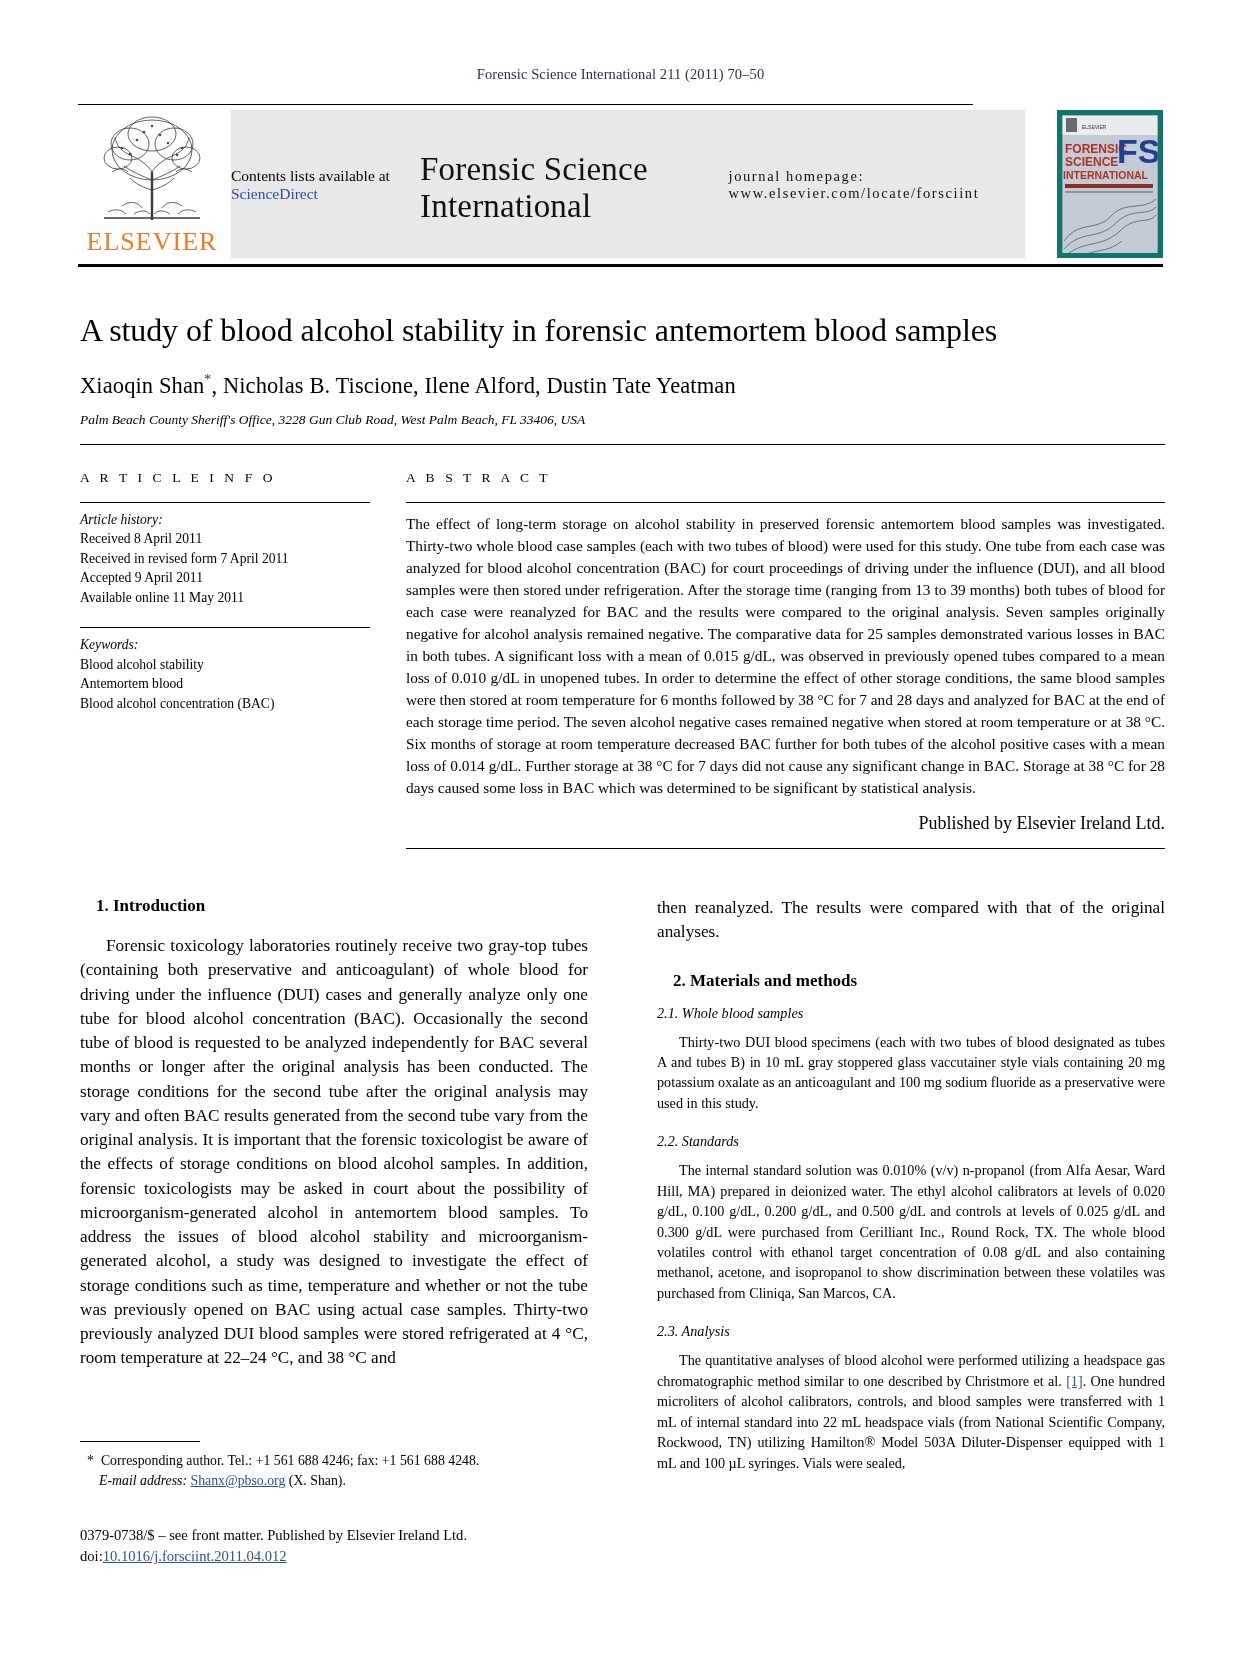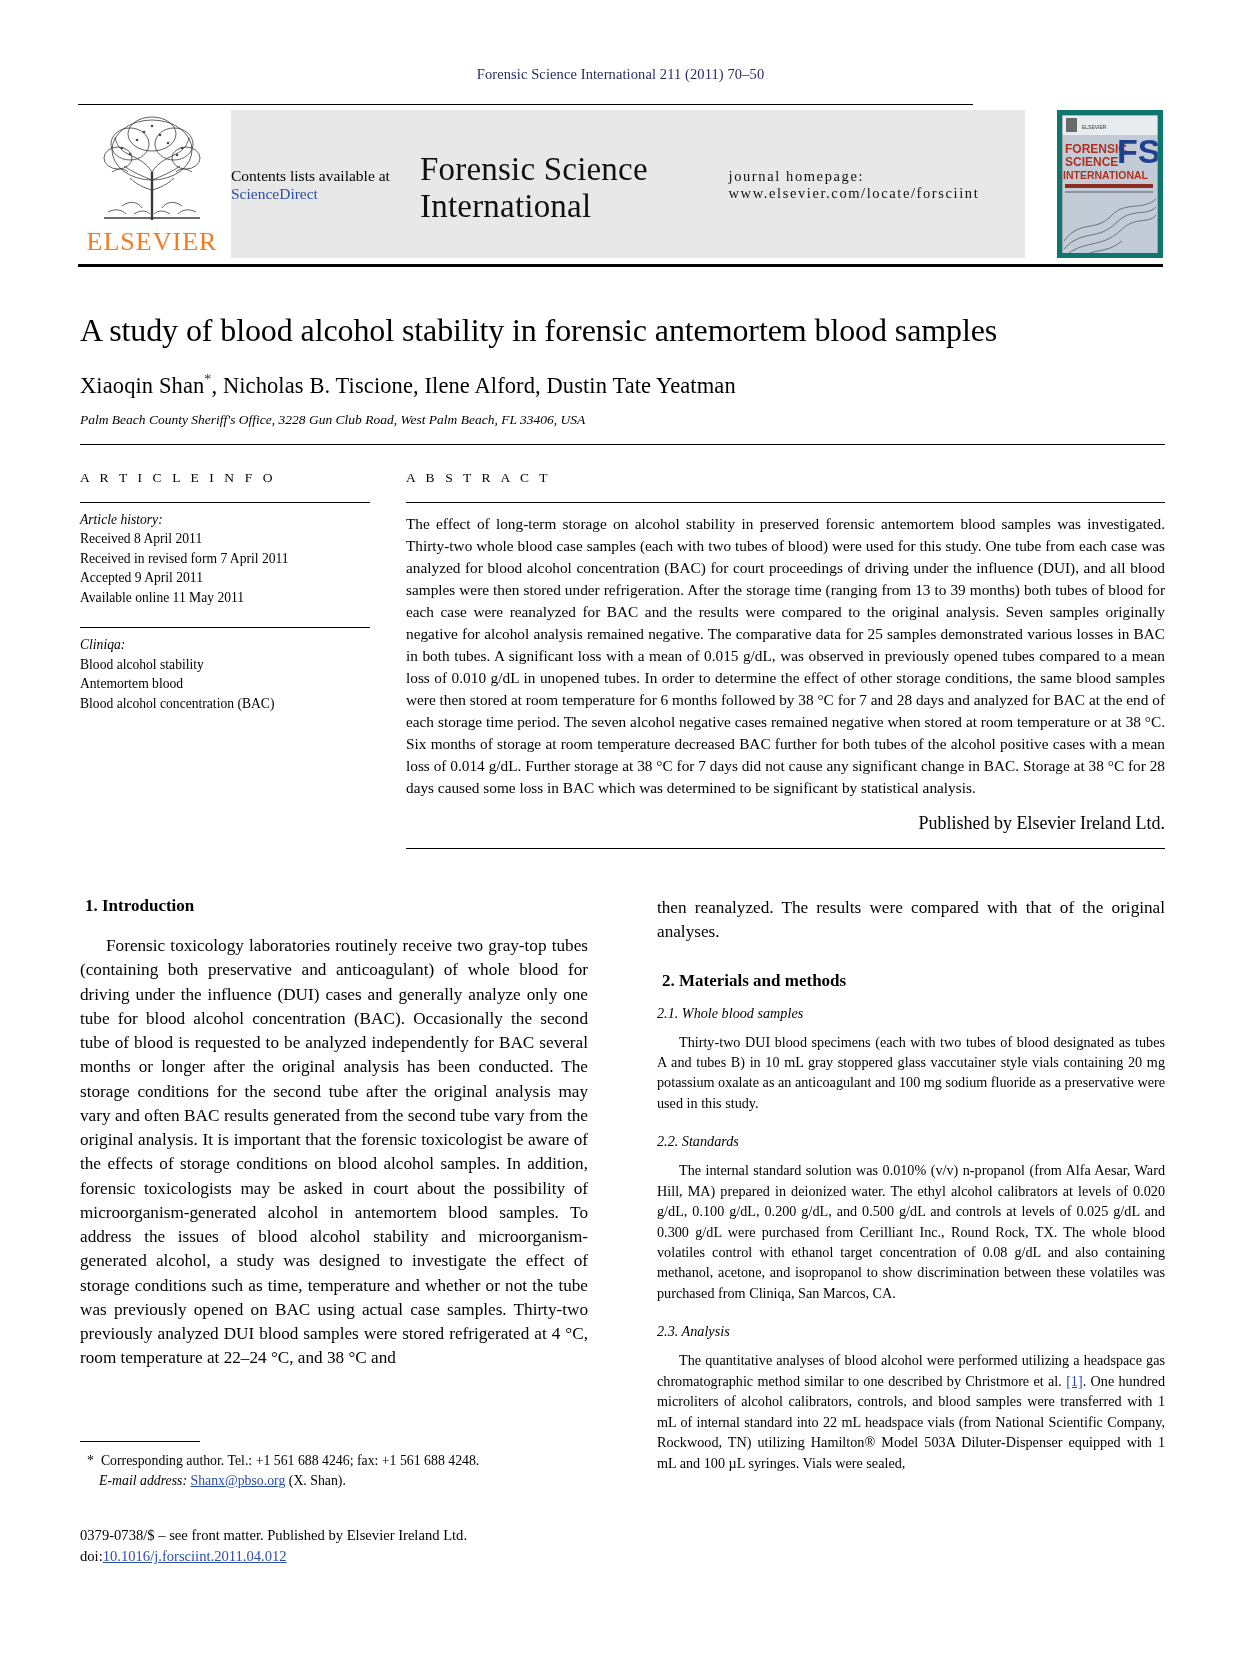--- a/index.html
+++ b/index.html
@@ -200,21 +200,21 @@
     display: flex;
     flex-direction: row;
   }
   .bcol { width: 508px; flex: 0 0 508px; }
   .bcol.right { margin-left: 69px; }
 
   h2.num-head {
     font-size: 17px;
     font-weight: bold;
     font-family: "Liberation Serif", serif;
-    margin: 0 0 18px 5px;
+    margin: 0 0 18px 16px;
   }
   h2.num-head.tight { margin-bottom: 14px; }
   h3.sub-head {
     font-size: 14.2px;
     font-weight: 400;
     font-style: italic;
     font-family: "Liberation Serif", serif;
     margin: 20px 0 10px 0;
   }
   p.body-p {
@@ -368,21 +368,21 @@
       <div class="info-body">
         <div class="ital">Article history:</div>
         <div>Received 8 April 2011</div>
         <div>Received in revised form 7 April 2011</div>
         <div>Accepted 9 April 2011</div>
         <div>Available online 11 May 2011</div>
       </div>
       <div class="info-gap"></div>
       <div class="thin-rule"></div>
       <div class="info-body">
-        <div class="ital">Cliniqa:</div>
+        <div class="ital">Keywords:</div>
         <div>Blood alcohol stability</div>
         <div>Antemortem blood</div>
         <div>Blood alcohol concentration (BAC)</div>
       </div>
     </div>
 
     <div class="col-abstract">
       <div class="sec-head">A B S T R A C T</div>
       <div class="thin-rule"></div>
       <div class="abstract-text">The effect of long-term storage on alcohol stability in preserved forensic antemortem blood samples was investigated. Thirty-two whole blood case samples (each with two tubes of blood) were used for this study. One tube from each case was analyzed for blood alcohol concentration (BAC) for court proceedings of driving under the influence (DUI), and all blood samples were then stored under refrigeration. After the storage time (ranging from 13 to 39 months) both tubes of blood for each case were reanalyzed for BAC and the results were compared to the original analysis. Seven samples originally negative for alcohol analysis remained negative. The comparative data for 25 samples demonstrated various losses in BAC in both tubes. A significant loss with a mean of 0.015 g/dL, was observed in previously opened tubes compared to a mean loss of 0.010 g/dL in unopened tubes. In order to determine the effect of other storage conditions, the same blood samples were then stored at room temperature for 6 months followed by 38 °C for 7 and 28 days and analyzed for BAC at the end of each storage time period. The seven alcohol negative cases remained negative when stored at room temperature or at 38 °C. Six months of storage at room temperature decreased BAC further for both tubes of the alcohol positive cases with a mean loss of 0.014 g/dL. Further storage at 38 °C for 7 days did not cause any significant change in BAC. Storage at 38 °C for 28 days caused some loss in BAC which was determined to be significant by statistical analysis.</div>

